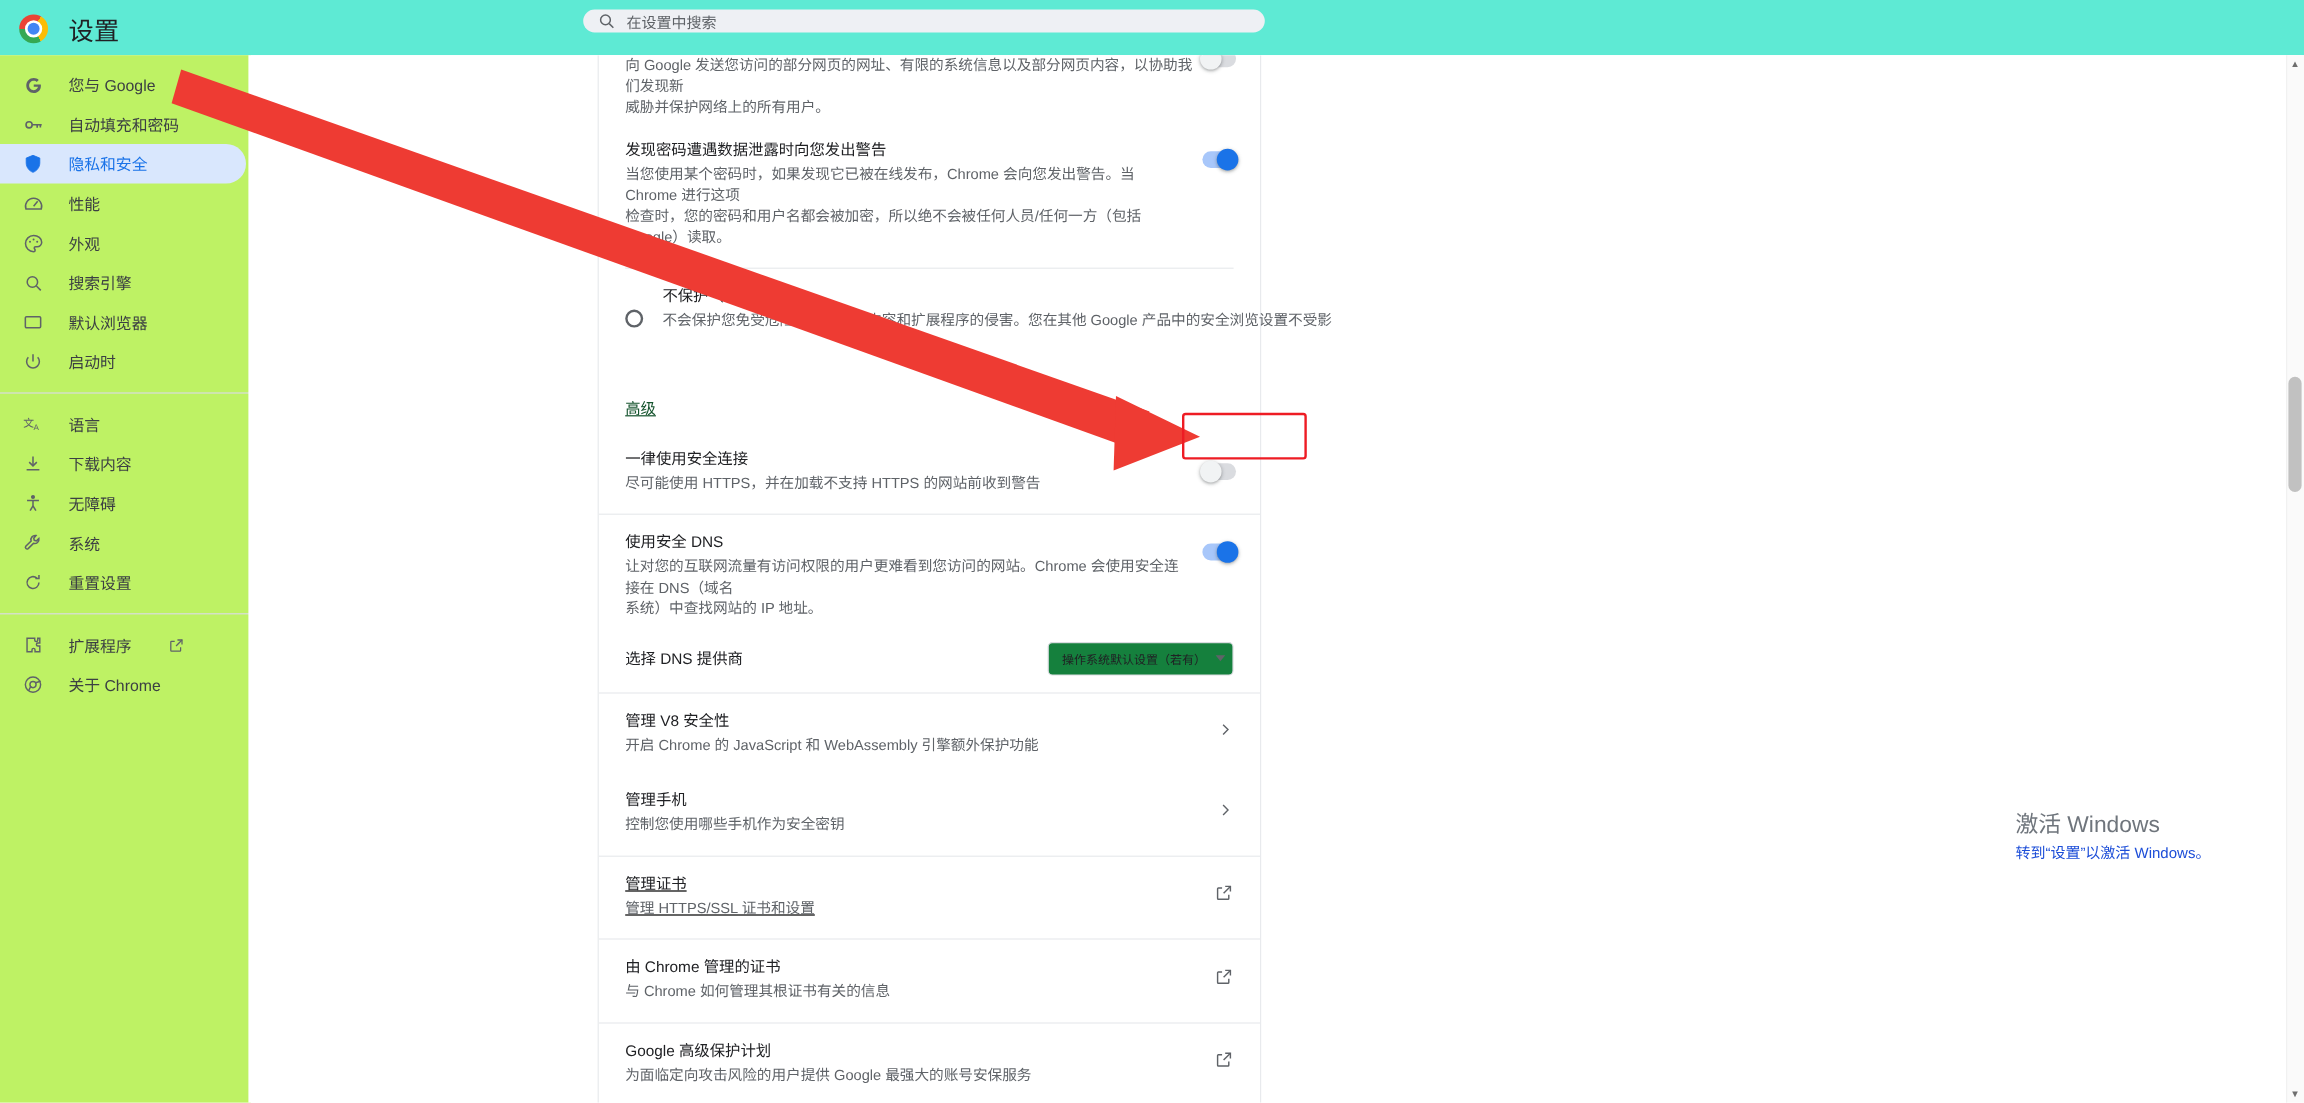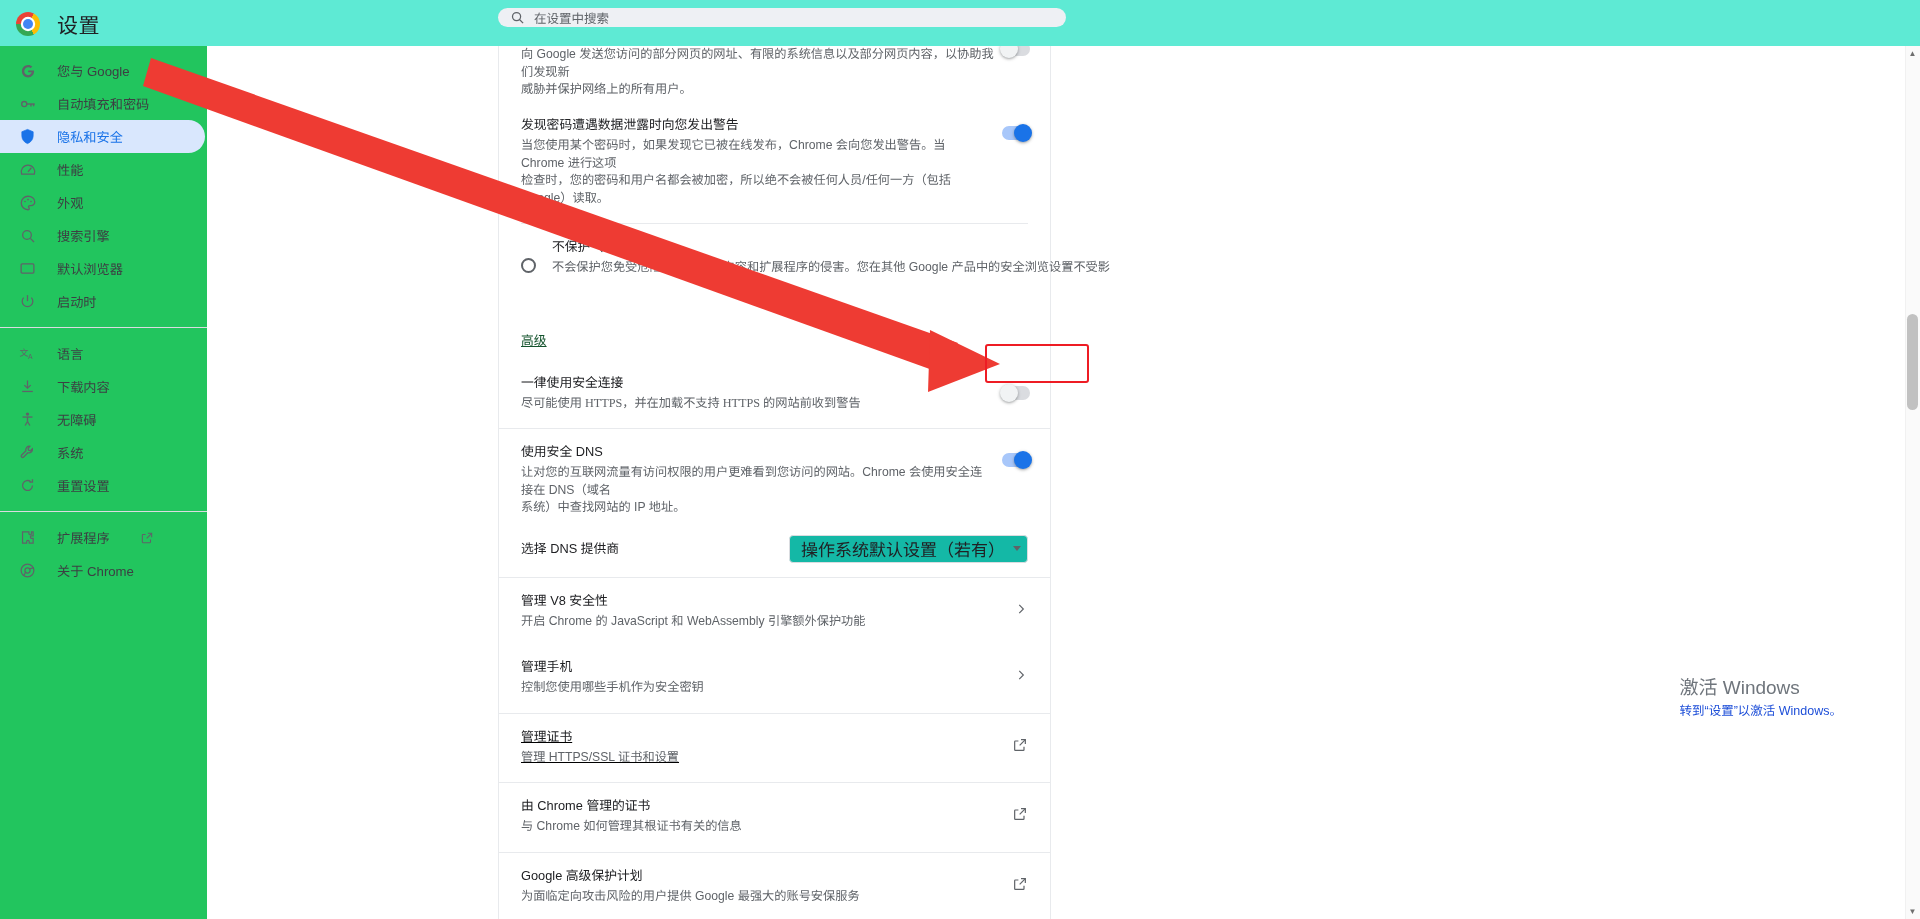--- a/index.html
+++ b/index.html
@@ -29,31 +29,31 @@
   }
   .chrome-logo::after{
     content:""; width: 10px; height:10px; border-radius:50%;
     background:#4285f4; box-shadow: 0 0 0 2.2px #fff;
   }
   .app-title {
     position:absolute; left: 57px; top: 9px;
     font-size: 21px; color: #202124; letter-spacing: .4px;
   }
   .searchbox {
-    position:absolute; left: 498px; top: 8px; width: 568px; height: 19px;
+    position:absolute; left: 486px; top: 8px; width: 568px; height: 19px;
     background: #eef0f4; border-radius: 16px;
     display:flex; align-items:center; padding-left: 12px; gap: 9px;
   }
   .searchbox .ph { font-size: 12.5px; color: #5f6368; }
   .icon-svg { display:block; }
 
   
   .sidebar {
     position:absolute; left:0; top: 46px; width: 209px; height: 873px;
-    background: #22c55e; padding-top: 8px;
+    background: #bef264; padding-top: 8px;
     border-right: none;
   }
   .nav-item {
     display:flex; align-items:center; height: 33px;
     padding-left: 18px; gap: 20px;
     color: #3c4043; font-size: 13.2px; cursor: default;
     border-radius: 0 16px 16px 0; margin-right: 0;
     position: relative;
   }
   .nav-item .ni-ico { width: 19px; height:19px; display:flex; align-items:center; justify-content:center; flex: 0 0 19px; }
@@ -98,22 +98,22 @@
   .toggle.off .knob { left: -2px; background:#f1f3f4; }
 
   .radio-off {
     width: 15px; height:15px; border-radius:50%;
     border: 2px solid #5f6368; flex: 0 0 15px;
   }
 
   .select-box {
     border: 1px solid #dadce0; border-radius: 4px; height: 28px;
     display:flex; align-items:center; justify-content:space-between;
-    padding: 0 6px 0 11px; font-size: 17px; color:#202124; gap: 8px;
-    background:#14b8a6; min-width: 148px;
+    padding: 0 6px 0 11px; font-size: 10px; color:#202124; gap: 8px;
+    background:#15803d; min-width: 148px;
   }
   .caret { width:0;height:0;border-left:4px solid transparent;border-right:4px solid transparent;border-top:5px solid #5f6368; }
 
   
   .hl-box {
     position:absolute; left: 985px; top: 344px; width: 104px; height: 39px;
     border: 2.5px solid #ee1c24; border-radius: 3px; pointer-events:none; z-index: 30;
   }
   
   .arrow-wrap { position:absolute; left:0; top:0; width:1920px; height:919px; pointer-events:none; z-index:25; }
@@ -353,21 +353,21 @@
           <div class="row-desc" style="margin-top:3px; white-space:nowrap;">不会保护您免受危险网站、下载内容和扩展程序的侵害。您在其他 Google 产品中的安全浏览设置不受影</div>
         </div>
       </div>
 
       <div style="height:35px;"></div>
 
       <div class="row" style="padding-bottom:10px;">
         <div class="row-title" style="color:#14532d;text-decoration:underline;">高级</div>
       </div>
 
-      <div class="row" style="display:flex; justify-content:space-between; align-items:center; padding-top:14px; padding-bottom:16px;font-family:Liberation Serif, serif;">
+      <div class="row" style="display:flex; justify-content:space-between; align-items:center; padding-top:14px; padding-bottom:16px;">
         <div>
           <div class="row-title">一律使用安全连接</div>
           <div class="row-desc" style="margin-top:3px;">尽可能使用 HTTPS，并在加载不支持 HTTPS 的网站前收到警告</div>
         </div>
         <div class="toggle off" style="margin-right:-2px;">
           <span class="knob"></span>
         </div>
       </div>
 
       <div class="hr"></div>

